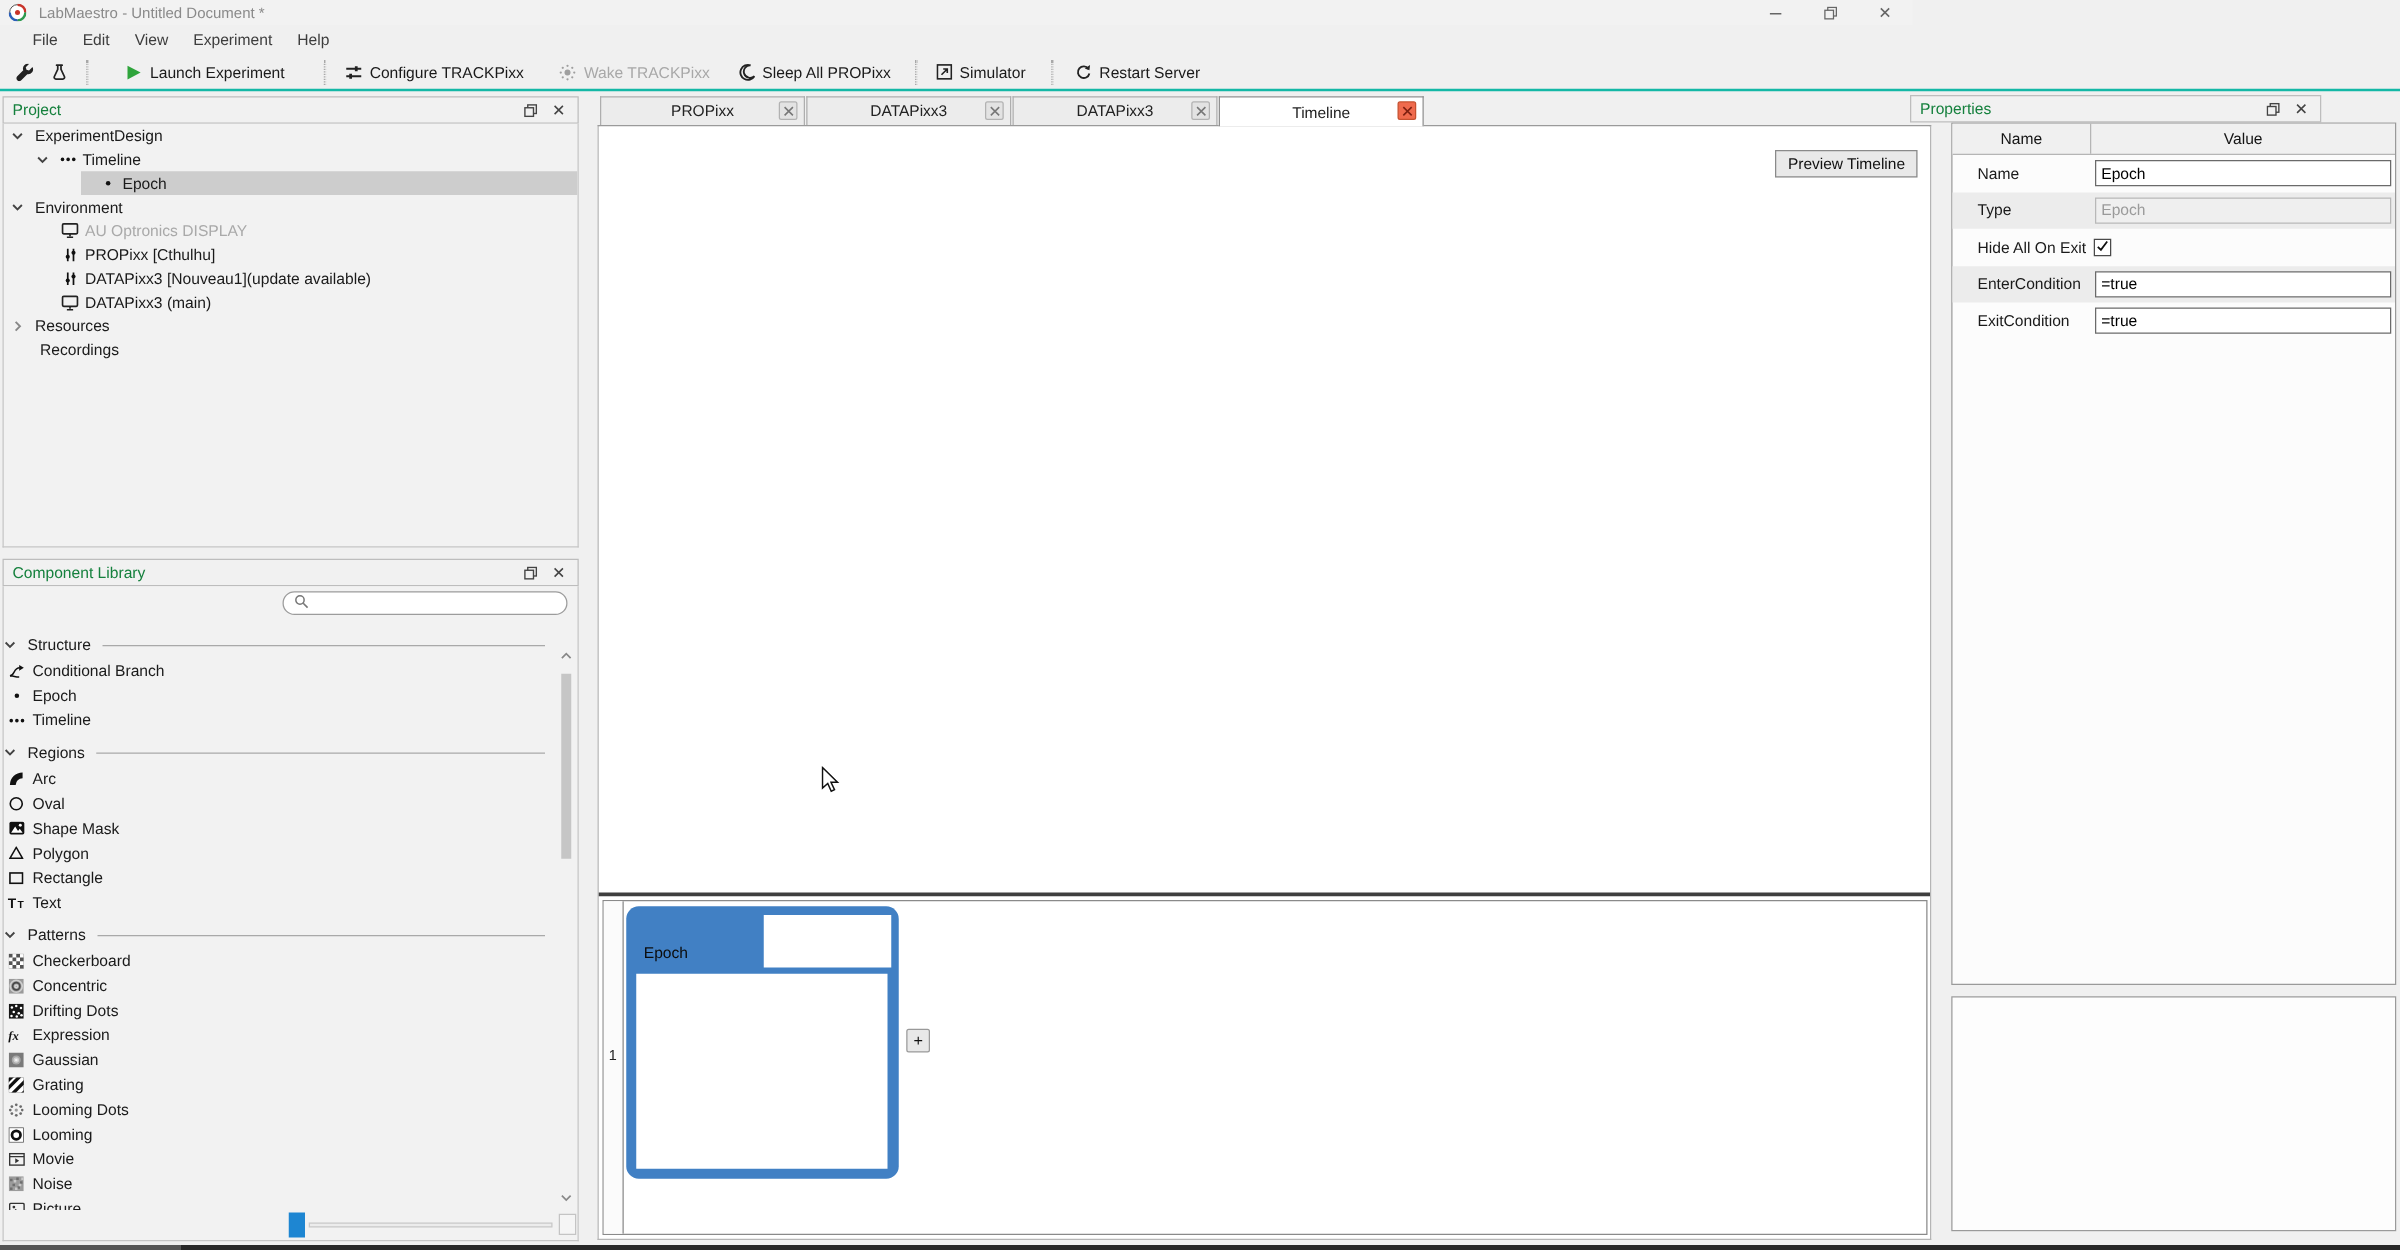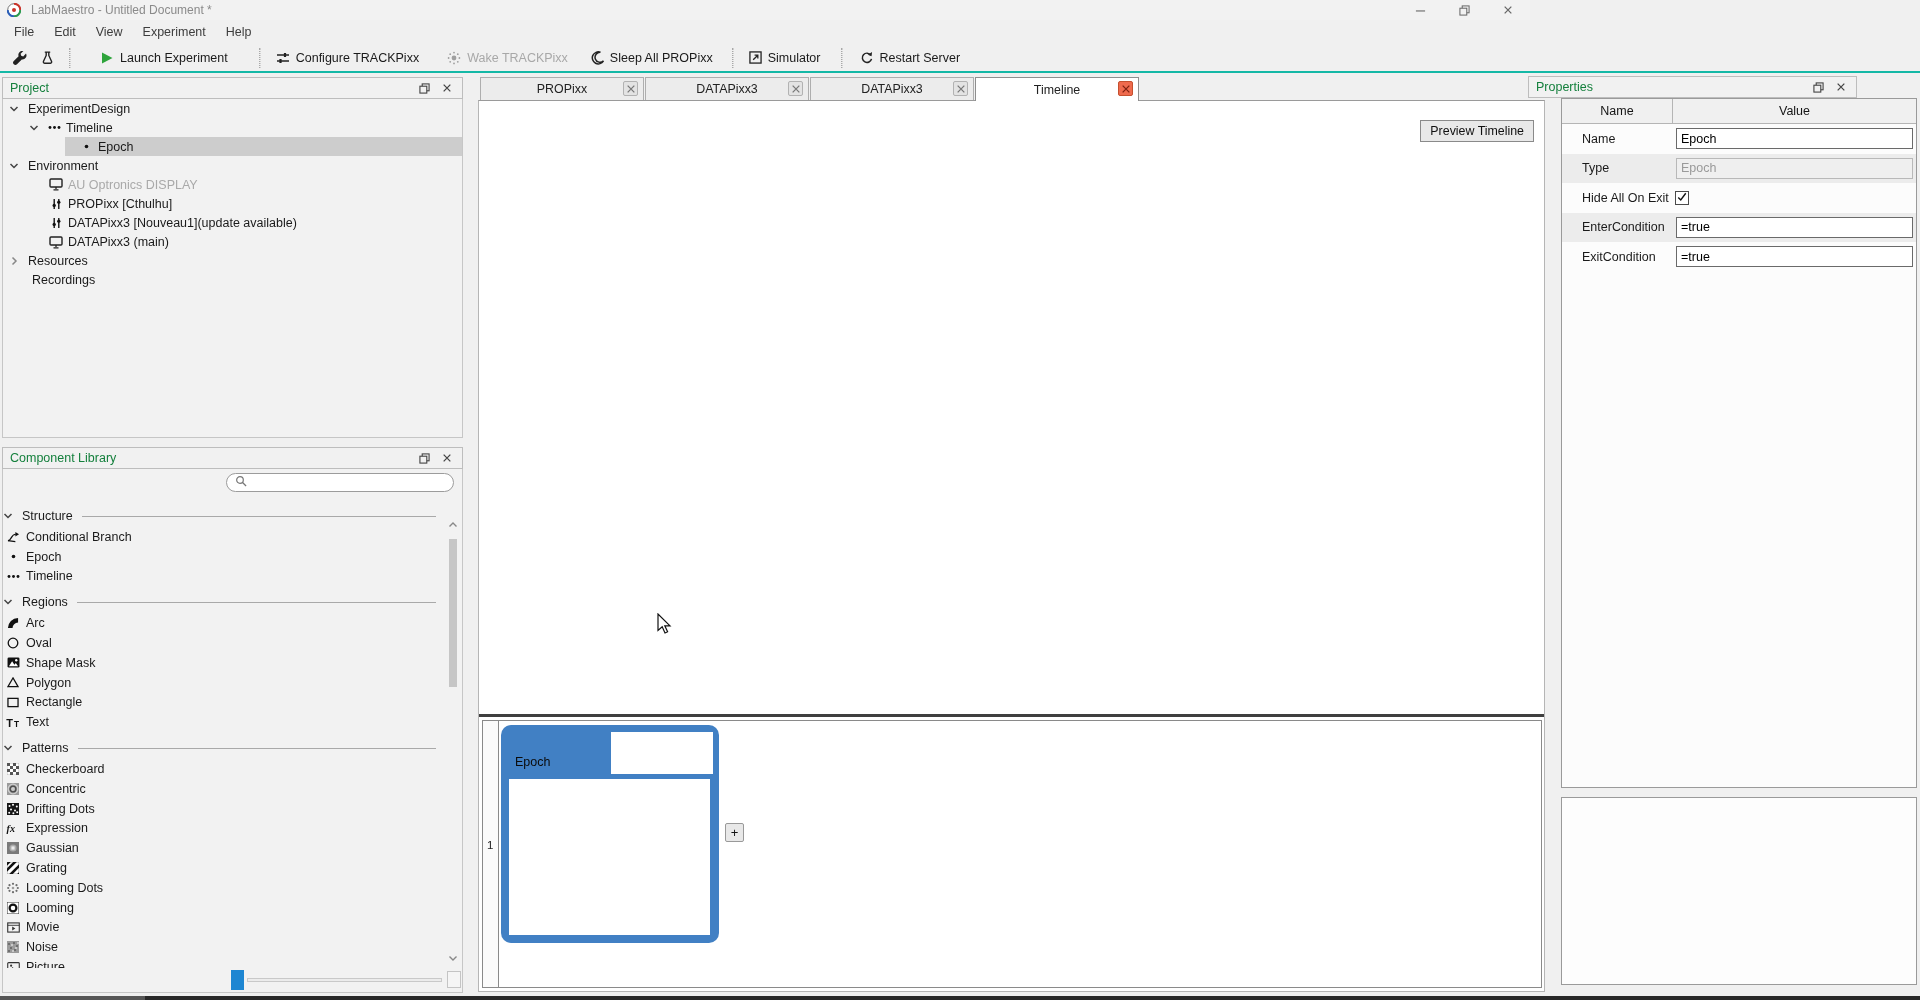--- a/index.html
+++ b/index.html
@@ -8,21 +8,21 @@
   .app { position:relative; width:1920px; height:1000px; background:#f0f0f0; }
 
   
   .titlebar { position:absolute; left:0; top:0; width:1530px; height:20px; display:flex; align-items:center; background:#f2f2f2; }
   .app-logo { width:15px; height:15px; margin-left:7px; display:flex; align-items:center; }
   .win-title { margin-left:9px; font-size:12px; color:#8a8a8a; }
   .win-controls { position:absolute; right:0; top:0; height:20px; display:flex; }
   .win-btn { width:44px; height:20px; display:flex; align-items:center; justify-content:center; color:#666; }
 
   
-  .menubar { position:absolute; left:0; top:20px; width:1920px; height:24px; display:flex; align-items:center; padding-left:4px; }
+  .menubar { position:absolute; left:0; top:20px; width:1920px; height:24px; display:flex; align-items:center; padding-left:16px; }
   .menu-item { padding:3px 10px; color:#3d3d3d; }
 
   
   .toolbar { position:absolute; left:0; top:44px; width:1920px; height:29px; display:flex; align-items:center; border-bottom:2px solid #14b8a6; }
   .tb-item { display:flex; align-items:center; gap:6px; padding:3px 5px; height:24px; border-radius:2px; white-space:nowrap; }
   .tb-item.t-sep { width:2px; padding:0; height:20px; border-left:1px dotted #a8a8a8; border-right:1px dotted #cfcfcf; border-radius:0; }
   .tb-item.disabled .tlabel { color:#a8a8a8; }
   .tico { display:flex; align-items:center; }
   .tico:empty, .tlabel:empty { display:none; }
 

